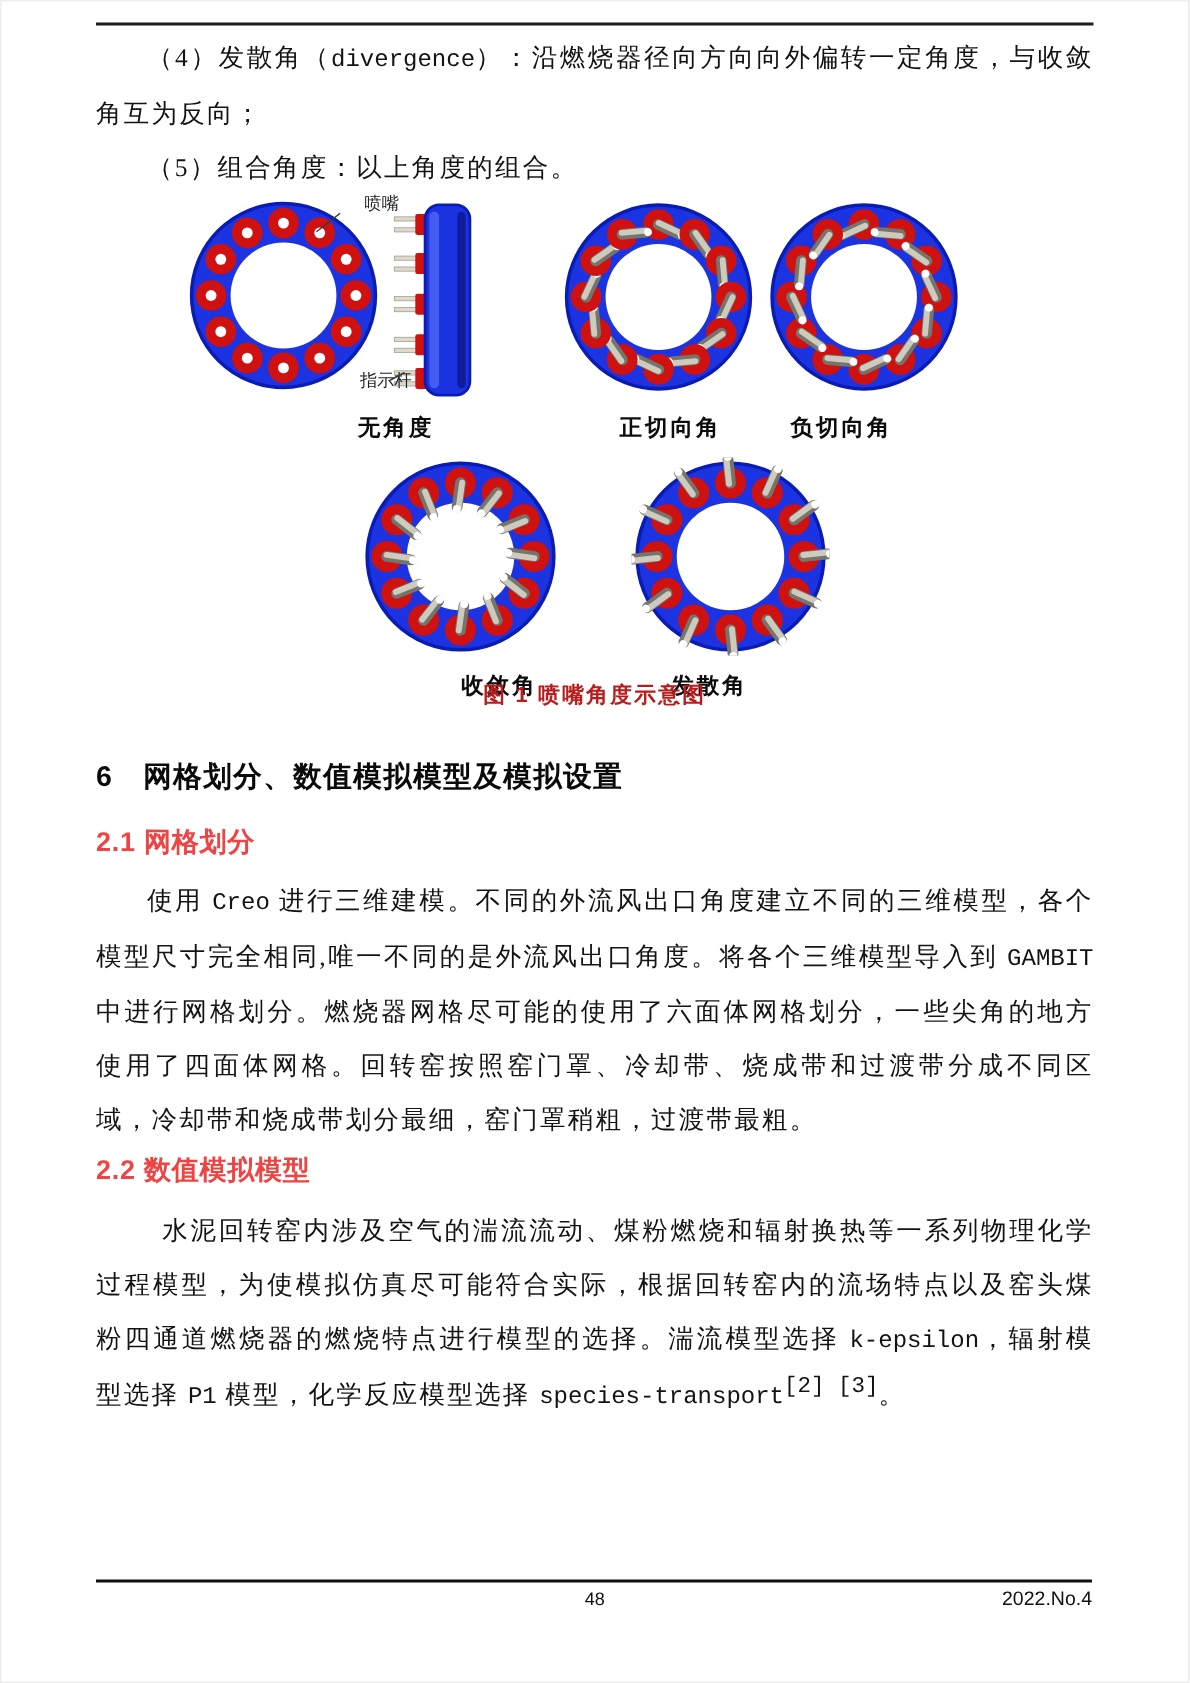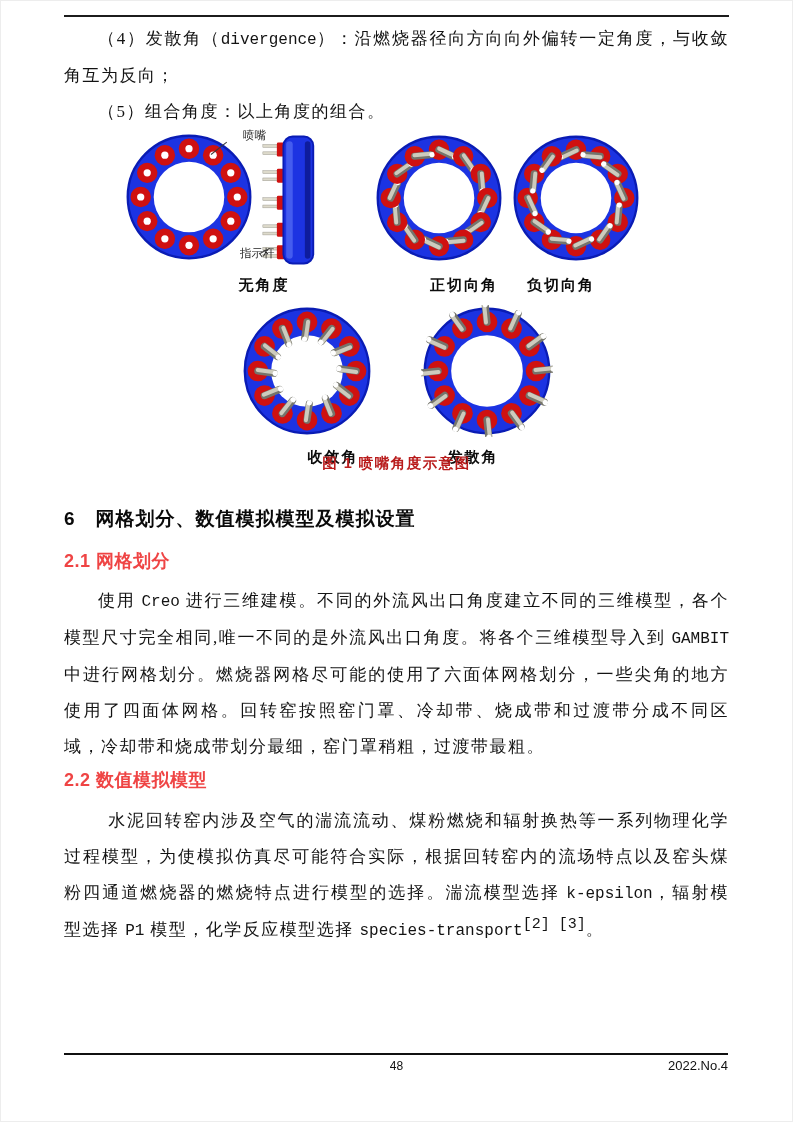--- a/index.html
+++ b/index.html
@@ -259,21 +259,21 @@
               <circle cx="18.5" cy="0" r="2.8" fill="#ffffff"></circle>
             </g>
           </svg></div>
 
       <div class="anno" style="left:179px;top:-2px;">喷嘴</div>
       <div class="anno-line" style="left:147px;top:24px;width:20px;transform:rotate(-38deg);"></div>
       <div class="anno" style="left:160px;top:116px;margin-left:16px;">指示杆</div>
       <div class="anno-line" style="left:196px;top:123px;width:11px;transform:rotate(-28deg);"></div>
 
       <div class="ring-label" style="left:135px;">无角度</div>
-      <div class="ring-label" style="left:335px;">正切向角</div>
+      <div class="ring-label" style="left:318px;">正切向角</div>
       <div class="ring-label" style="left:432px;">负切向角</div>
 
       <div class="ring big" style="left:177px;top:175px;"><svg viewBox="0 0 140 140" width="100%" height="100%" aria-hidden="true">
             <circle cx="70" cy="70" r="66" fill="#1c33e2" stroke="#0a1cb4" stroke-width="2.5"></circle>
             <circle cx="70" cy="70" r="38" fill="#ffffff"></circle>
             <circle cx="70.0" cy="18.0" r="11" fill="#cf1110"></circle>
             <g transform="translate(70.0,18.0) rotate(98)">
               <rect x="-4" y="-3.8" width="25" height="7.6" rx="3.8" fill="#75756c"></rect>
               <rect x="-2.5" y="-3.2" width="22" height="4.2" rx="2.1" fill="#dddacb" opacity="0.85"></rect>
               <circle cx="18.5" cy="0" r="2.8" fill="#ffffff"></circle>

